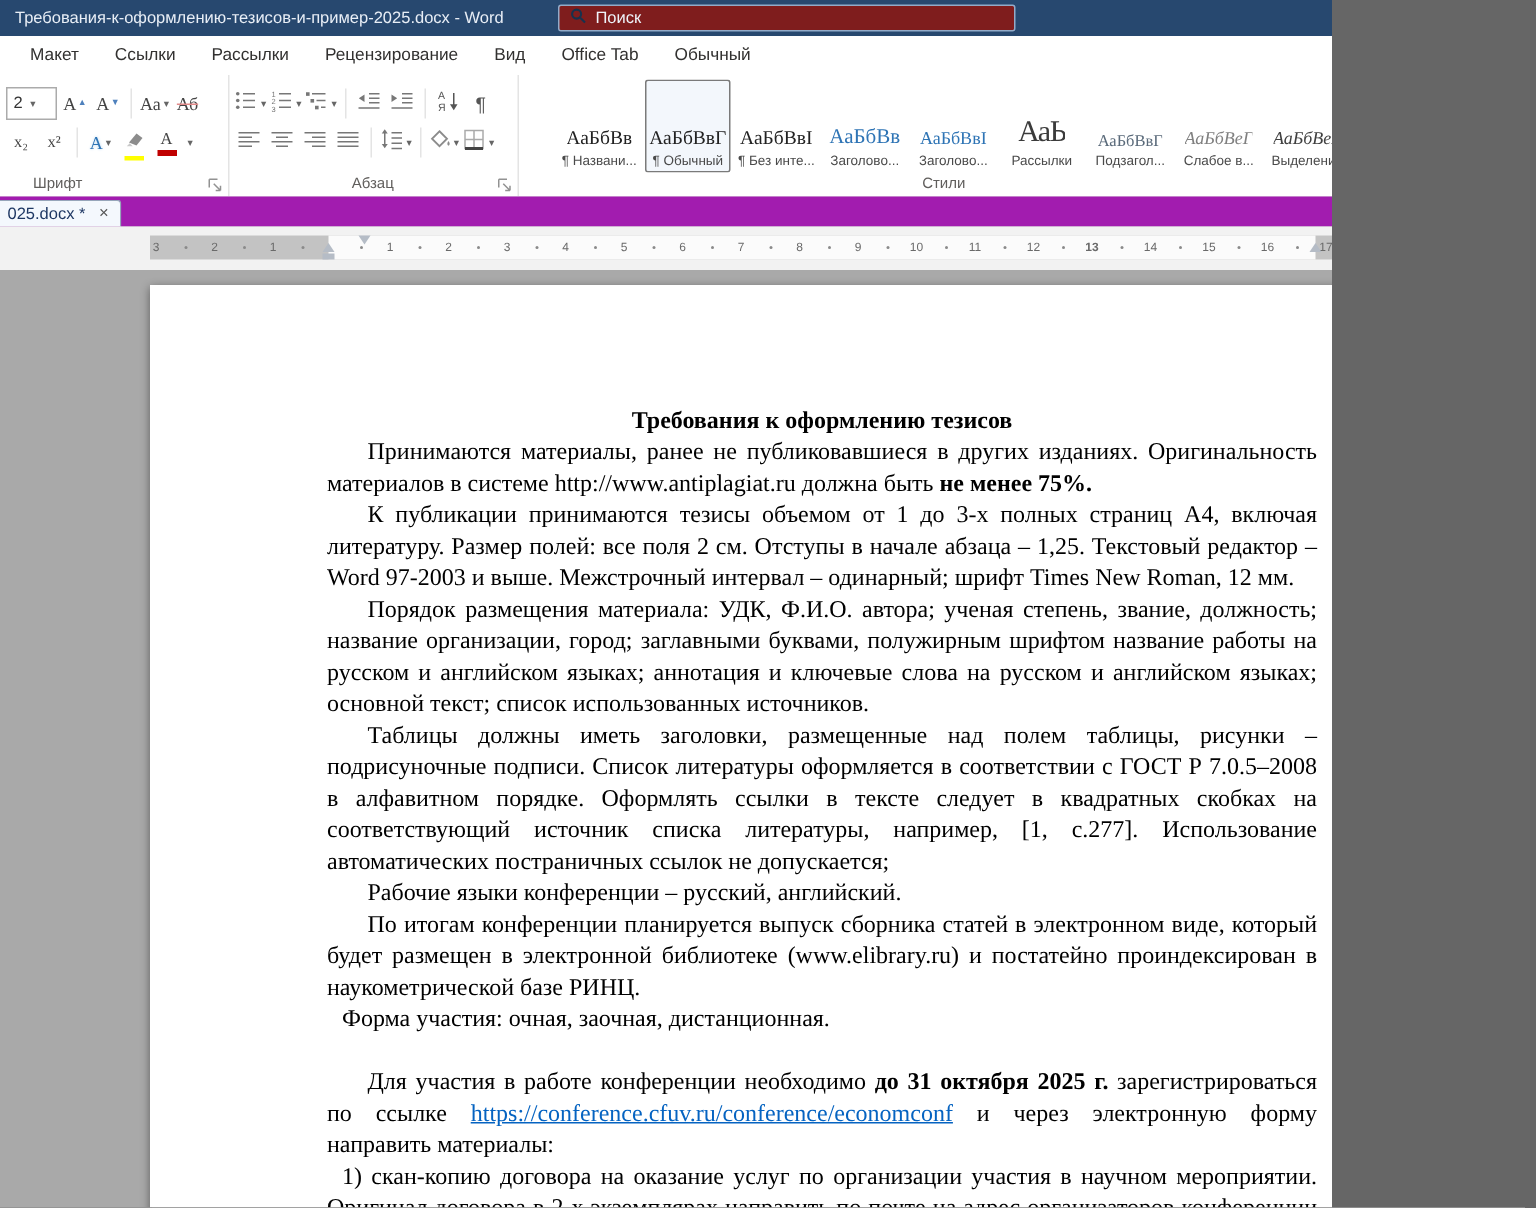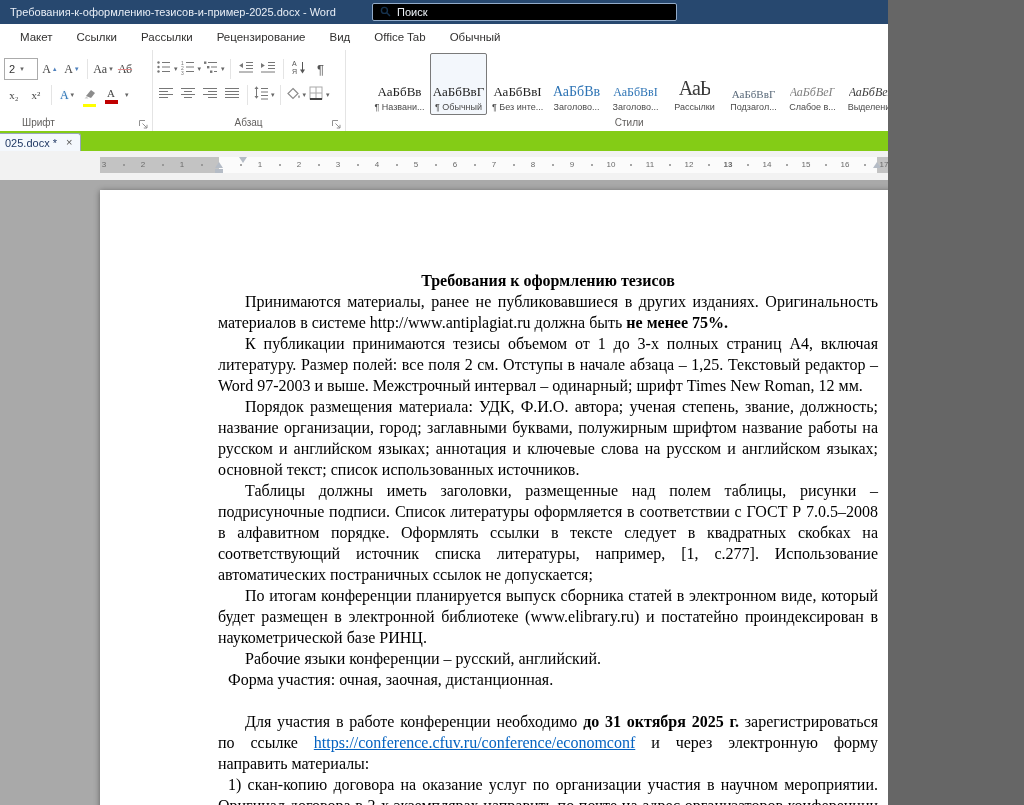--- a/index.html
+++ b/index.html
@@ -3,21 +3,21 @@
 <meta charset="utf-8">
 <style>
   html,body{margin:0;padding:0;background:#666;}
   .window{position:relative;width:888px;height:805px;overflow:hidden;background:#a9a9a9;
           font-family:"Liberation Sans",sans-serif;}
 
   
   .titlebar{position:absolute;left:0;top:0;right:0;height:24px;background:#27486f;color:#fff;
             display:flex;align-items:center;font-size:11px;}
   .doc-title{padding-left:10px;white-space:nowrap;color:#e8eef6;}
-  .search-box{position:absolute;left:372px;top:3px;width:296px;height:16px;background:#000000;
+  .search-box{position:absolute;left:372px;top:3px;width:296px;height:16px;background:#7f1d1d;
               border:1px solid #92abc9;border-radius:2px;display:flex;align-items:center;
               padding-left:7px;gap:6px;font-size:11px;color:#eef3f9;}
 
   
   .tabsrow{position:absolute;left:0;top:24px;right:0;height:26px;background:#fff;display:flex;
            padding-left:8px;font-size:11.5px;color:#323130;}
   .rtab{padding:0 12px;line-height:26px;white-space:nowrap;cursor:default;}
 
   
   .ribbon{position:absolute;left:0;top:50px;right:0;height:81px;background:#fff;
@@ -65,21 +65,21 @@
   .pv4{font-size:12px;color:#2e74b5;}
   .pv5{font-size:20px;color:#3b3b3b;letter-spacing:-1px;}
   .pv6{font-size:11px;color:#5a6a7a;}
   .pv7{font-size:12px;font-style:italic;color:#808080;}
   .pv8{font-size:12px;font-style:italic;color:#404040;}
   .pv9{font-size:12px;font-style:italic;font-weight:bold;color:#2e74b5;}
   .pv10{font-size:12px;font-weight:bold;color:#404040;}
   .pv11{font-size:12px;font-style:italic;color:#404040;}
 
   
-  .doctabrow{position:absolute;left:0;top:131px;right:0;height:20px;background:#84cc16;
+  .doctabrow{position:absolute;left:0;top:131px;right:0;height:20px;background:#a21caf;
              border-bottom:1px solid #bdbdbd;}
   .dtab{position:absolute;left:-8px;top:2px;height:17px;background:#f4f8fd;border:1px solid #97a6ba;
         border-bottom:none;border-radius:3px 3px 0 0;display:flex;align-items:center;
         padding:0 8px 0 12px;font-size:11px;color:#1f3864;gap:9px;}
   .dclose{font-size:11px;color:#555;line-height:1;}
 
   
   .rulerrow{position:absolute;left:0;top:151px;right:0;height:29px;background:#f2f2f2;}
   .ruler{position:absolute;left:100px;top:6px;width:835px;height:16px;background:#c3c3c3;}
   .ruler-active{position:absolute;left:119px;top:0;width:658px;height:16px;background:#fbfbfb;}
@@ -422,22 +422,22 @@
     </div>
   </div>
 
   <div class="docarea">
     <div class="page">
       <p class="t"><b>Требования к оформлению тезисов</b></p>
       <p class="ind"><span>Принимаются материалы, ранее не публиковавшиеся в других изданиях. Оригинальность материалов в системе http://www.antiplagiat.ru должна быть </span><b>не менее 75%.</b></p>
       <p class="ind">К публикации принимаются тезисы объемом от 1 до 3-х полных страниц А4, включая литературу. Размер полей: все поля 2 см. Отступы в начале абзаца – 1,25. Текстовый редактор – Word 97-2003 и выше. Межстрочный интервал – одинарный; шрифт Times New Roman, 12 мм.</p>
       <p class="ind">Порядок размещения материала: УДК, Ф.И.О. автора; ученая степень, звание, должность; название организации, город; заглавными буквами, полужирным шрифтом название работы на русском и английском языках; аннотация и ключевые слова на русском и английском языках; основной текст; список использованных источников.</p>
       <p class="ind">Таблицы должны иметь заголовки, размещенные над полем таблицы, рисунки – подрисуночные подписи. Список литературы оформляется в соответствии с ГОСТ Р 7.0.5–2008 в алфавитном порядке. Оформлять ссылки в тексте следует в квадратных скобках на соответствующий источник списка литературы, например, [1, с.277]. Использование автоматических постраничных ссылок не допускается;</p>
+      <p class="ind">Рабочие языки конференции – русский, английский.</p>
       <p class="ind">По итогам конференции планируется выпуск сборника статей в электронном виде, который будет размещен в электронной библиотеке (www.elibrary.ru) и постатейно проиндексирован в наукометрической базе РИНЦ.</p>
-      <p class="ind">Рабочие языки конференции – русский, английский.</p>
       <p class="ind-sm">Форма участия: очная, заочная, дистанционная.</p>
       <p class="blank"></p>
       <p class="ind"><span>Для участия в работе конференции необходимо </span><b>до 31 октября 2025 г.</b><span> зарегистрироваться по ссылке </span><a class="link">https://conference.cfuv.ru/conference/economconf</a><span> и через электронную форму направить материалы:</span></p>
       <p class="ind-sm"><span>1) скан-копию договора на оказание услуг по организации участия в научном мероприятии. Оригинал договора в 2-х экземплярах направить по почте на адрес организаторов конференции (название файла: </span></p>
 
     </div>
   </div>
 
 </div>
 

